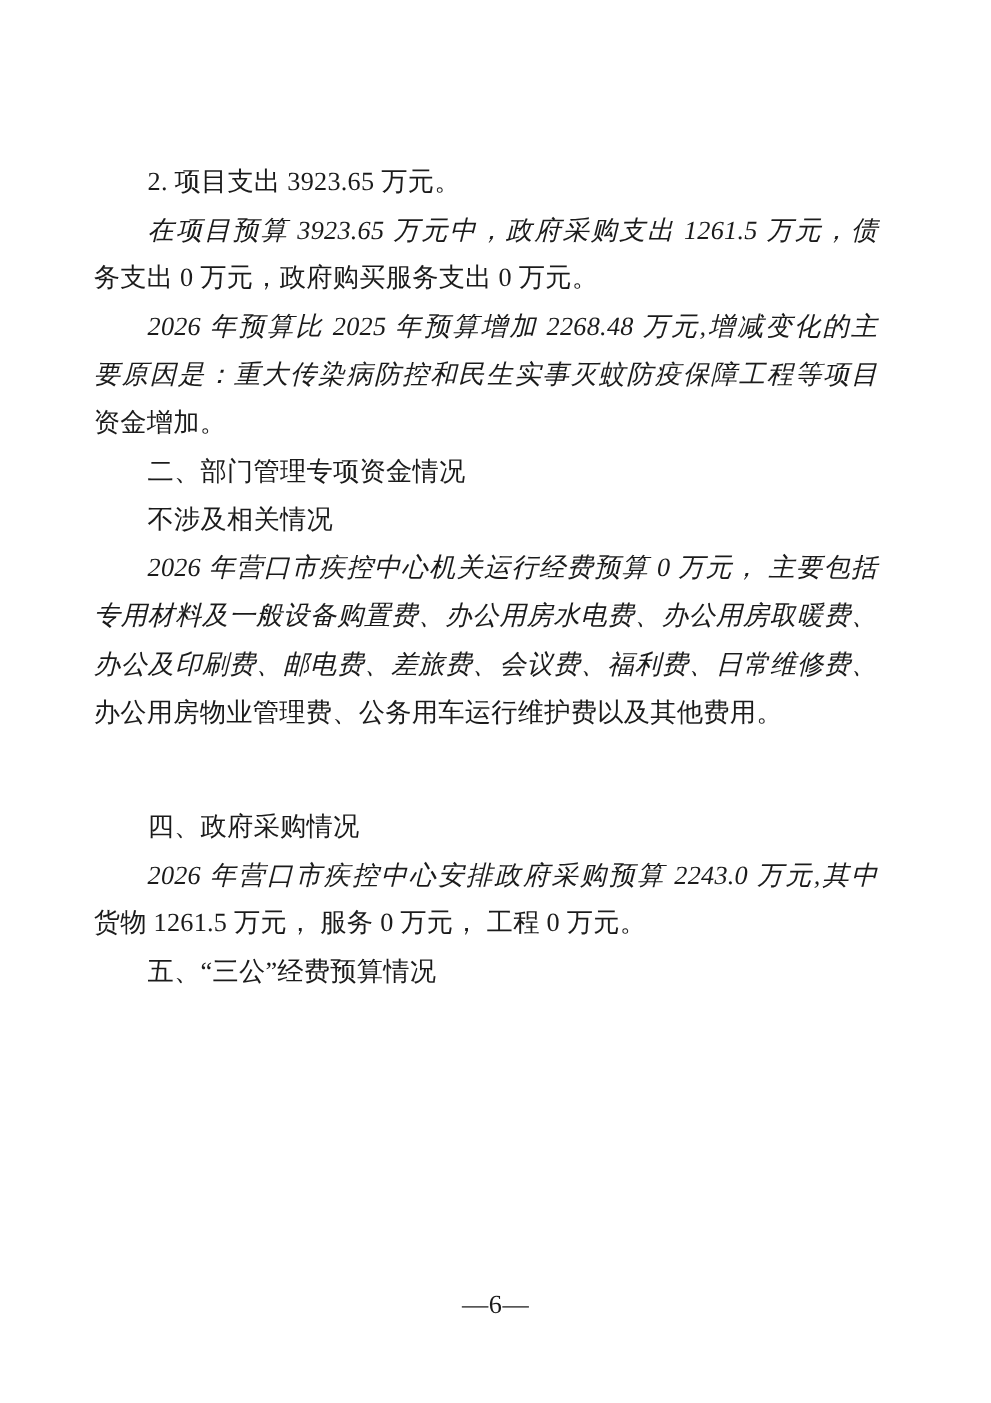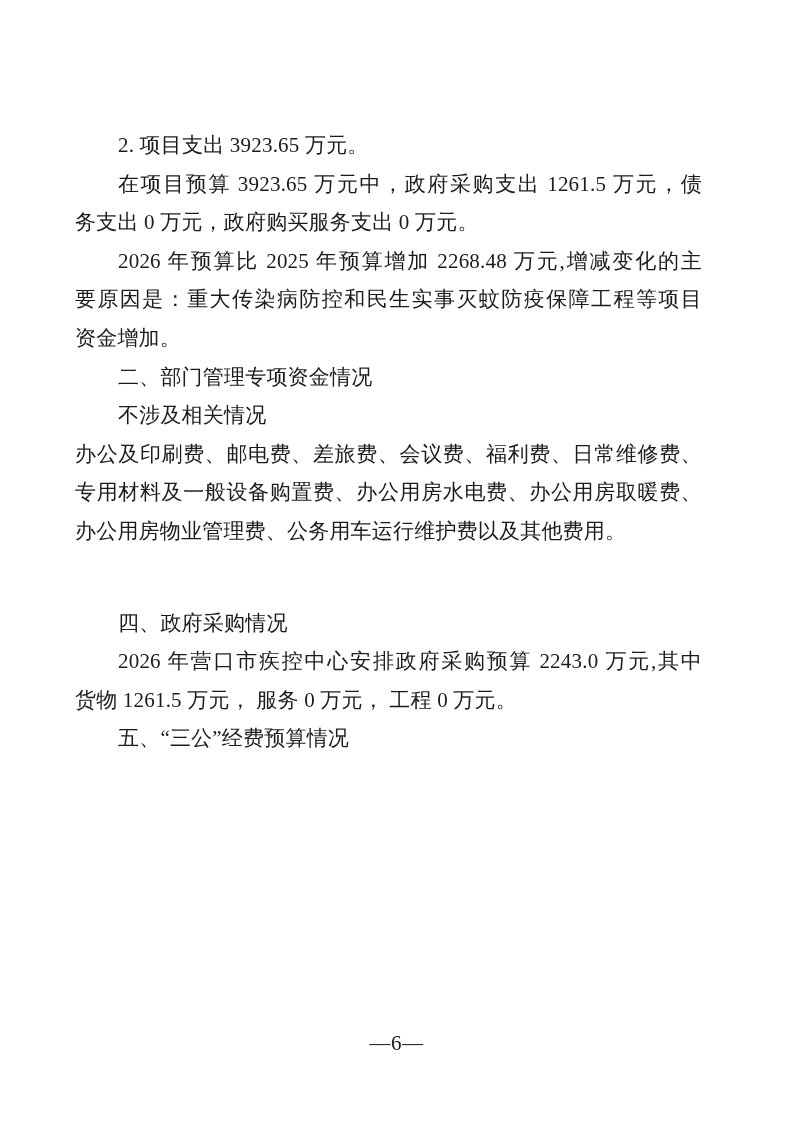--- a/index.html
+++ b/index.html
@@ -28,20 +28,21 @@
   .ln {
     min-height: 38.6px;
   }
   .indent {
     text-indent: 43px;
   }
   .just {
     text-align: justify;
     text-align-last: justify;
     text-justify: inter-character;
+    font-style: italic;
   }
   .spacer {
     height: 53px;
   }
   .footer {
     position: absolute;
     top: 1028px;
     left: 0;
     width: 100%;
     text-align: center;
@@ -56,22 +57,23 @@
 <div class="page">
   <div class="content">
     <div class="ln indent">2. 项目支出 3923.65 万元。</div>
     <div class="ln indent just">在项目预算 3923.65 万元中，政府采购支出 1261.5 万元，债</div>
     <div class="ln">务支出 0 万元，政府购买服务支出 0 万元。</div>
     <div class="ln indent just">2026 年预算比 2025 年预算增加 2268.48 万元,增减变化的主</div>
     <div class="ln just">要原因是：重大传染病防控和民生实事灭蚊防疫保障工程等项目</div>
     <div class="ln">资金增加。</div>
     <div class="ln indent">二、部门管理专项资金情况</div>
     <div class="ln indent">不涉及相关情况</div>
+    <div class="ln indent just">2026 年营口市疾控中心机关运行经费预算 0 万元， 主要包括</div>
+    <div class="ln just">专用材料及一般设备购置费、办公用房水电费、办公用房取暖费、</div>
     <div class="ln just">办公及印刷费、邮电费、差旅费、会议费、福利费、日常维修费、</div>
-    <div class="ln just">专用材料及一般设备购置费、办公用房水电费、办公用房取暖费、</div>
     <div class="ln">办公用房物业管理费、公务用车运行维护费以及其他费用。</div>
     <div class="spacer"></div>
     <div class="ln indent">四、政府采购情况</div>
     <div class="ln indent just">2026 年营口市疾控中心安排政府采购预算 2243.0 万元,其中</div>
     <div class="ln">货物 1261.5 万元， 服务 0 万元， 工程 0 万元。</div>
     <div class="ln indent">五、“三公”经费预算情况</div>
   </div>
   <div class="footer">—6—</div>
 </div>
 

